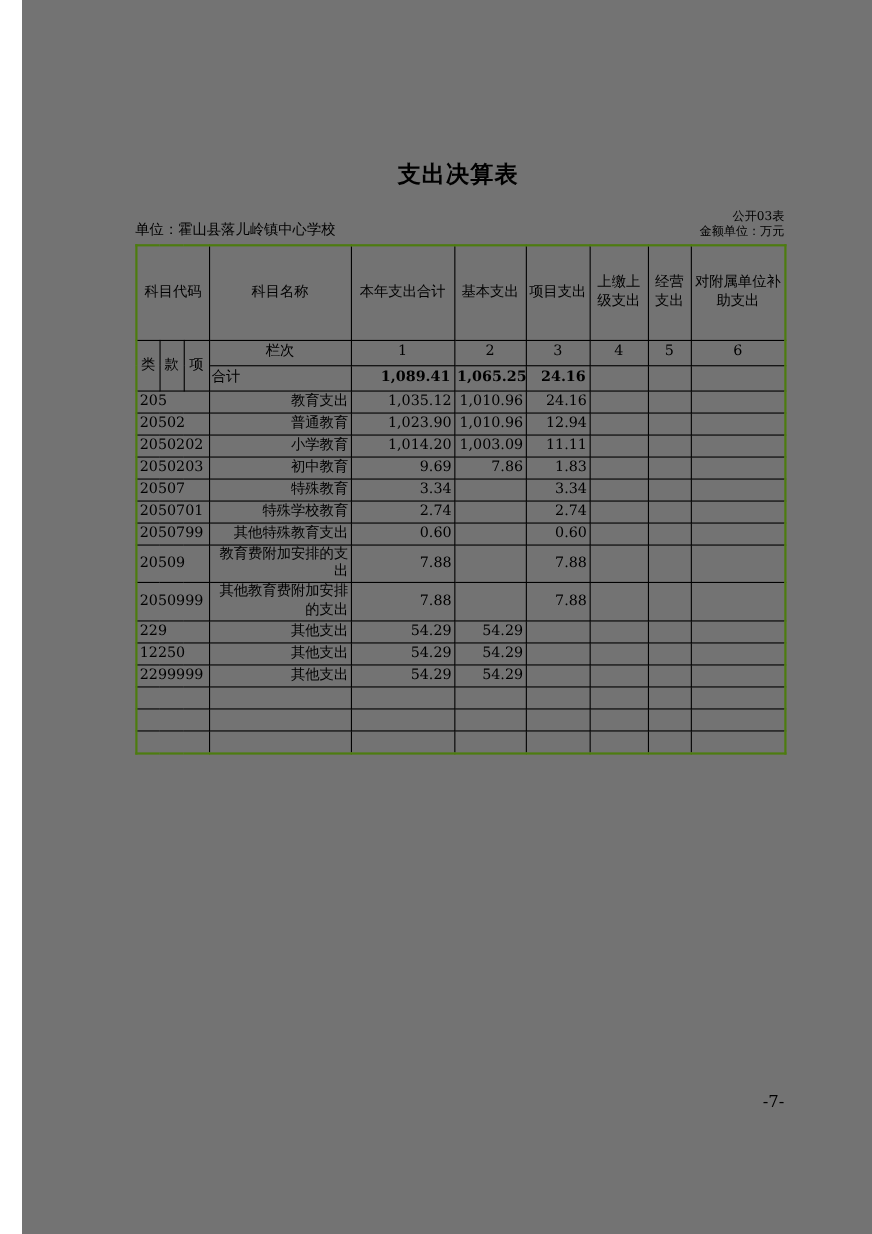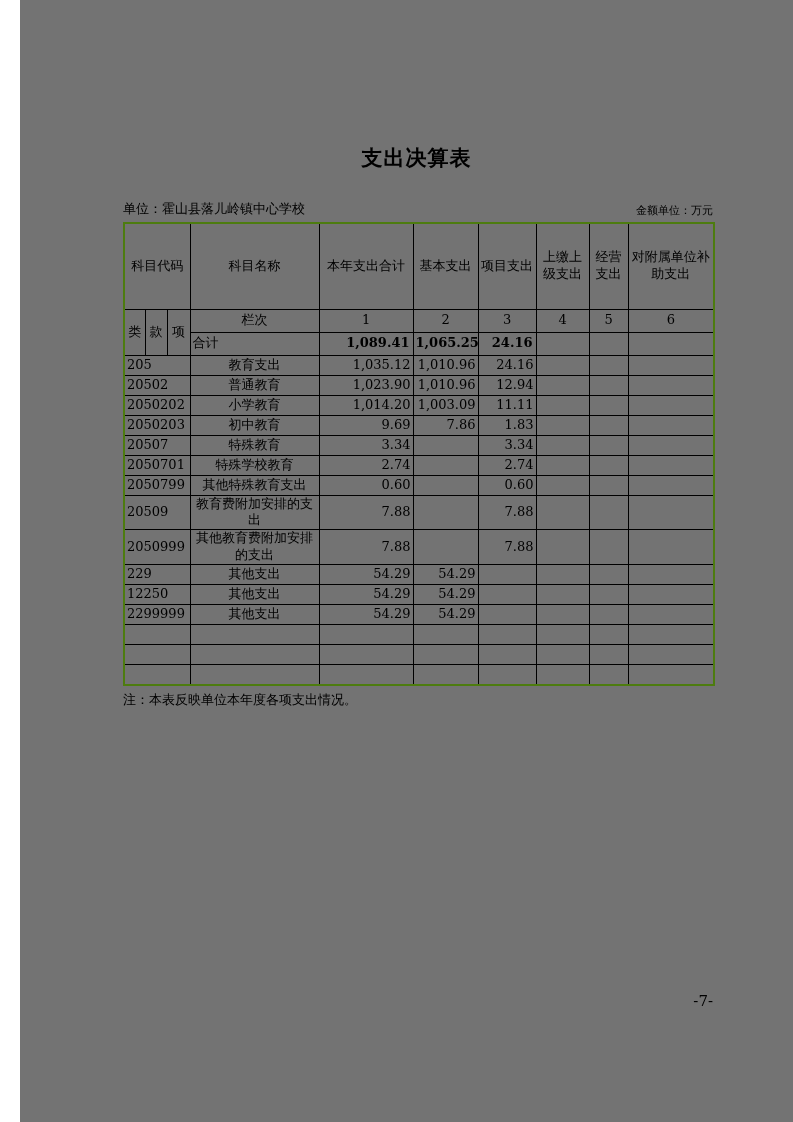--- a/index.html
+++ b/index.html
@@ -66,21 +66,21 @@
   tr.head-main th { text-align: center; }
   th.pad-wide { padding: 0 12px; }
   th.pad-none { padding: 0; }
   tr.head-sub { height: 23px; }
   tr.head-sub th, tr.head-sub td { text-align: center; }
   tr.total-row { height: 23px; }
   tr.total-row .lbl { }
   tr.total-row .num { font-weight: bold; }
   tbody tr.data-row { height: 20px; }
   td.code { text-align: left; padding-left: 2px; }
-  td.name { text-align: center; padding-left: 2px; }
+  td.name { text-align: right; padding-left: 2px; }
   td.num, tr.total-row .num { text-align: right; padding-right: 3px; }
   .table-note {
     position: absolute;
     top: 691px;
     left: 103px;
     width: 590px;
     font-size: 13px;
   }
   .page-number {
     position: absolute;
@@ -91,20 +91,21 @@
     font-size: 15px;
   }
 </style>
 </head>
 <body>
 
 <div class="page">
 
   <div class="doc-title">支出决算表</div>
 
+  <div class="form-code">公开03表</div>
 
   <div class="meta-row">
     <span class="unit-label">单位：霍山县落儿岭镇中心学校</span>
     <span class="amount-unit">金额单位：万元</span>
   </div>
 
   <table class="fin-table">
     <colgroup>
       <col style="width:21px">
         <col style="width:22px">
@@ -297,17 +298,16 @@
           <td class="num"></td>
           <td class="num"></td>
           <td class="num"></td>
           <td class="num"></td>
           <td class="num"></td>
           <td class="num"></td>
         </tr>
       </tbody>
   </table>
 
-  <div class="table-note">注：本表反映单位本年度各项支出情况。</div>
 
   <div class="page-number">-7-</div>
 
 </div>
 
 </body></html>

